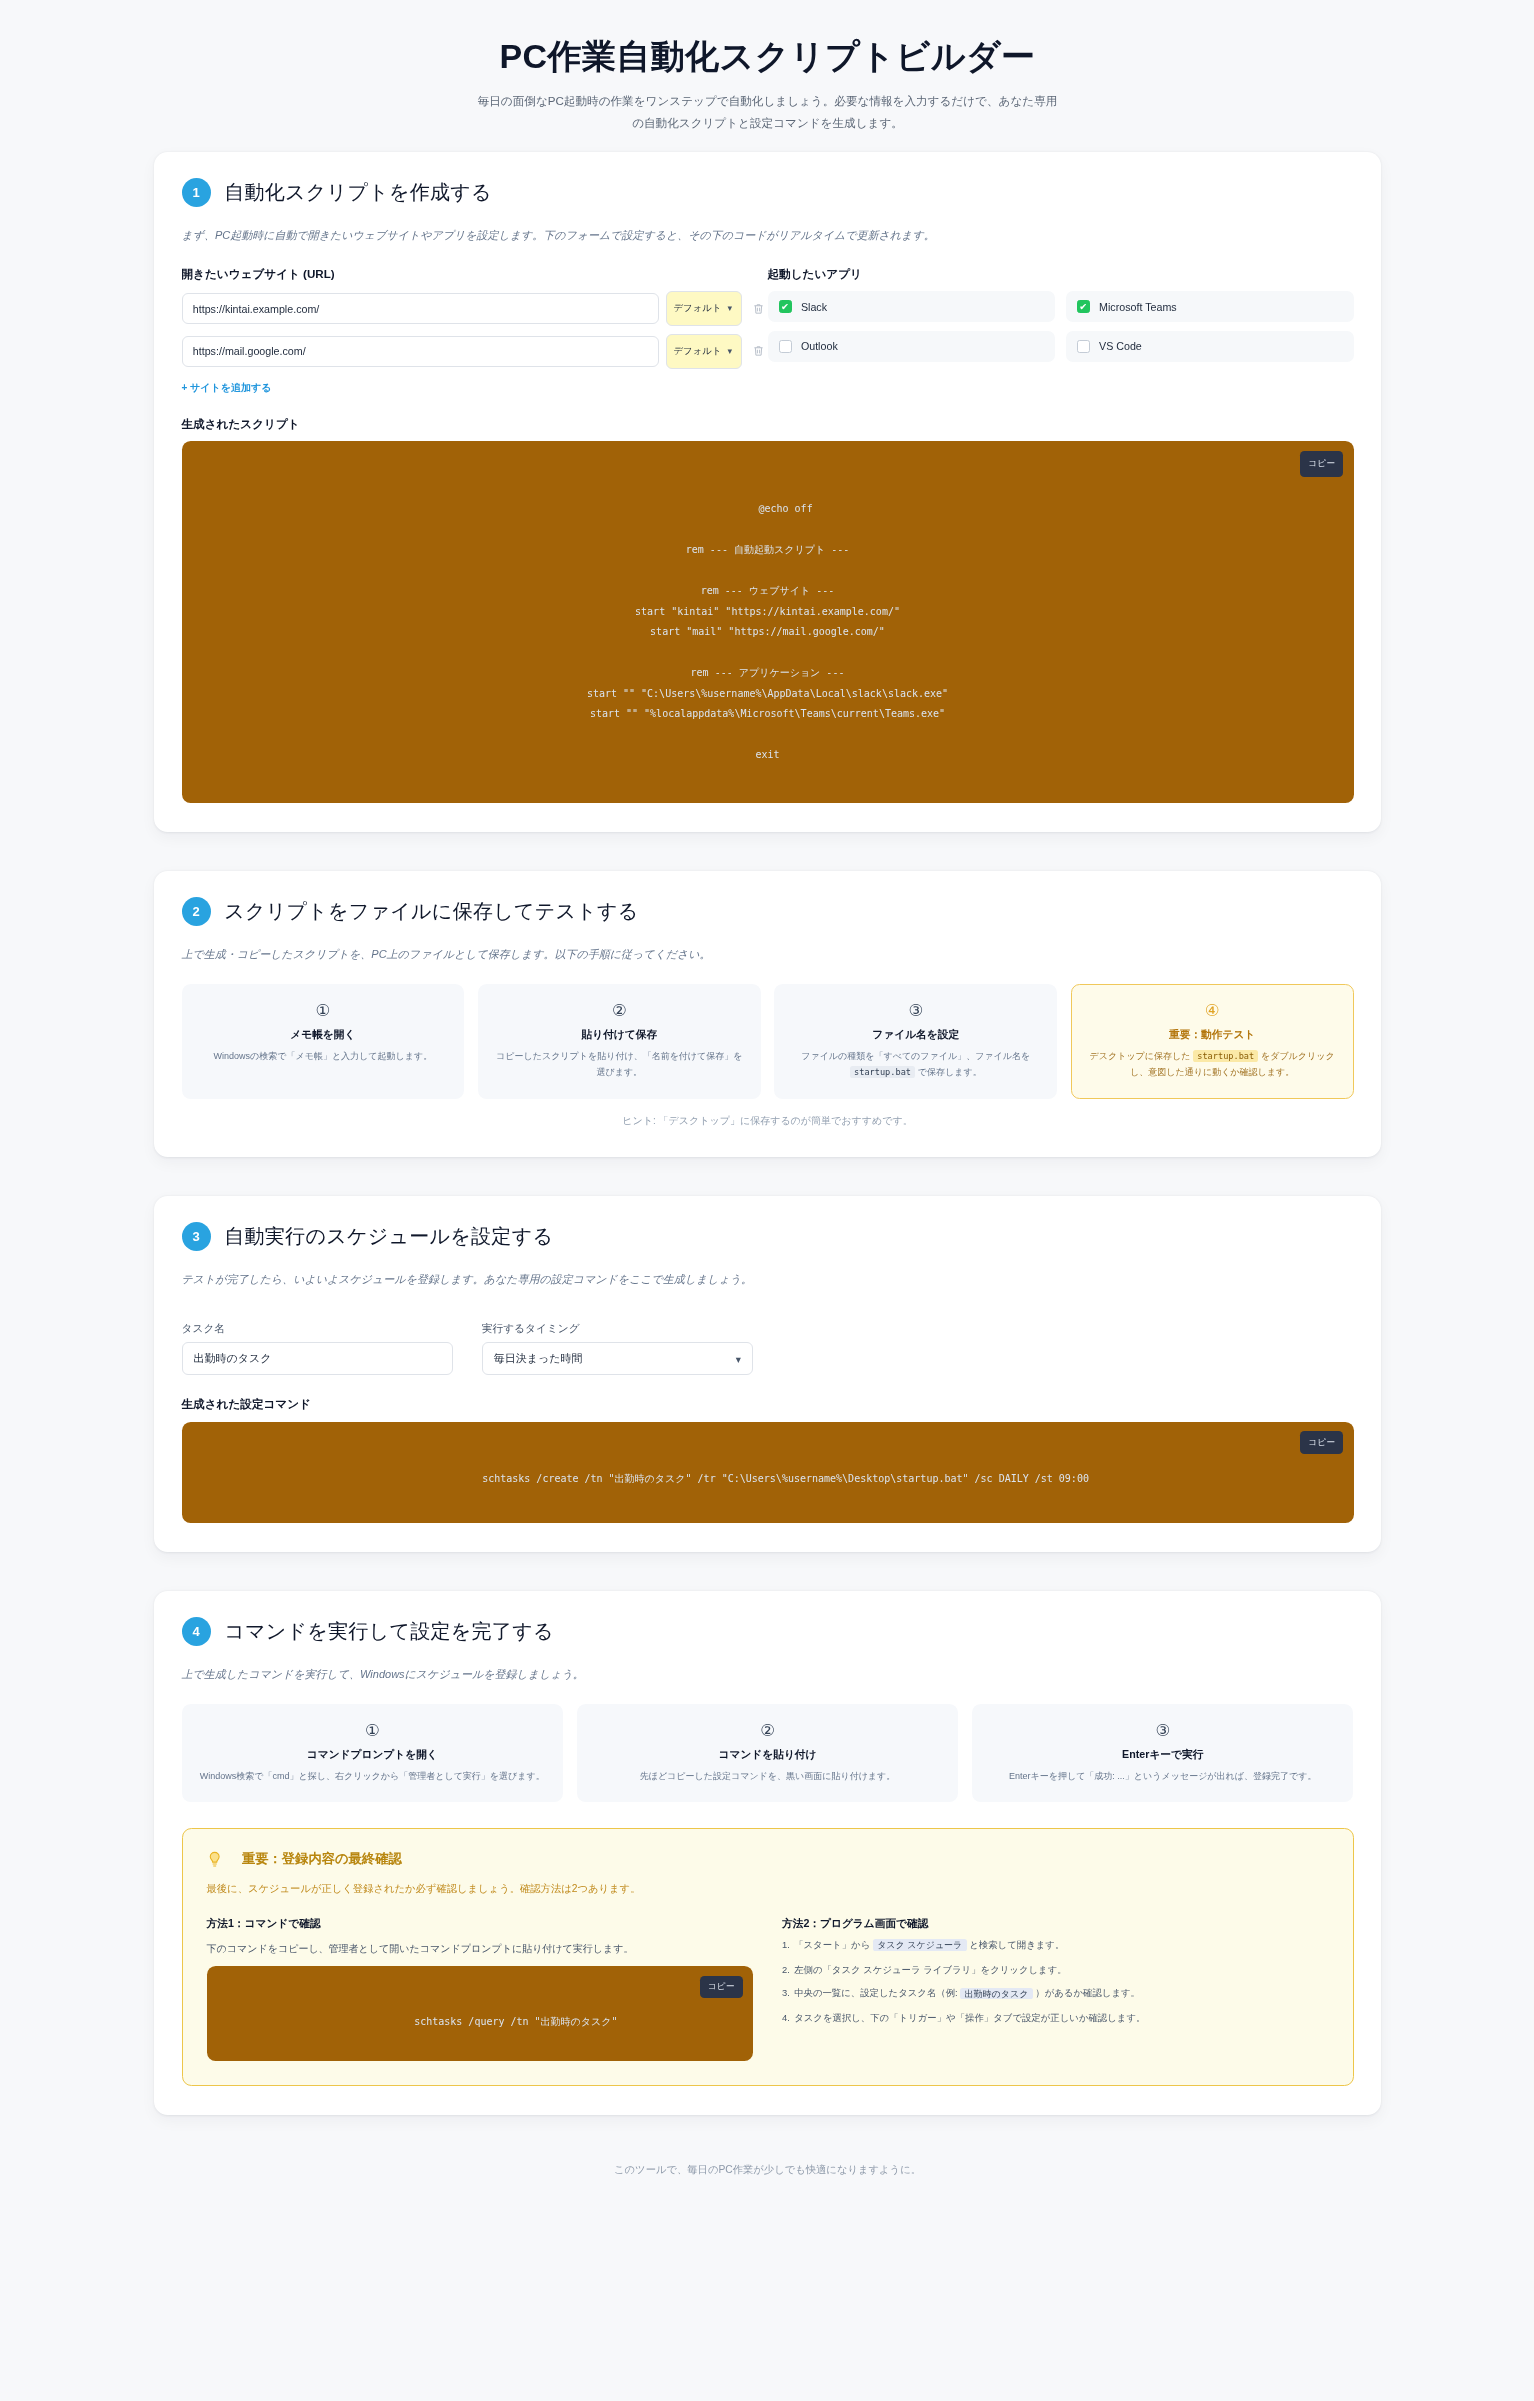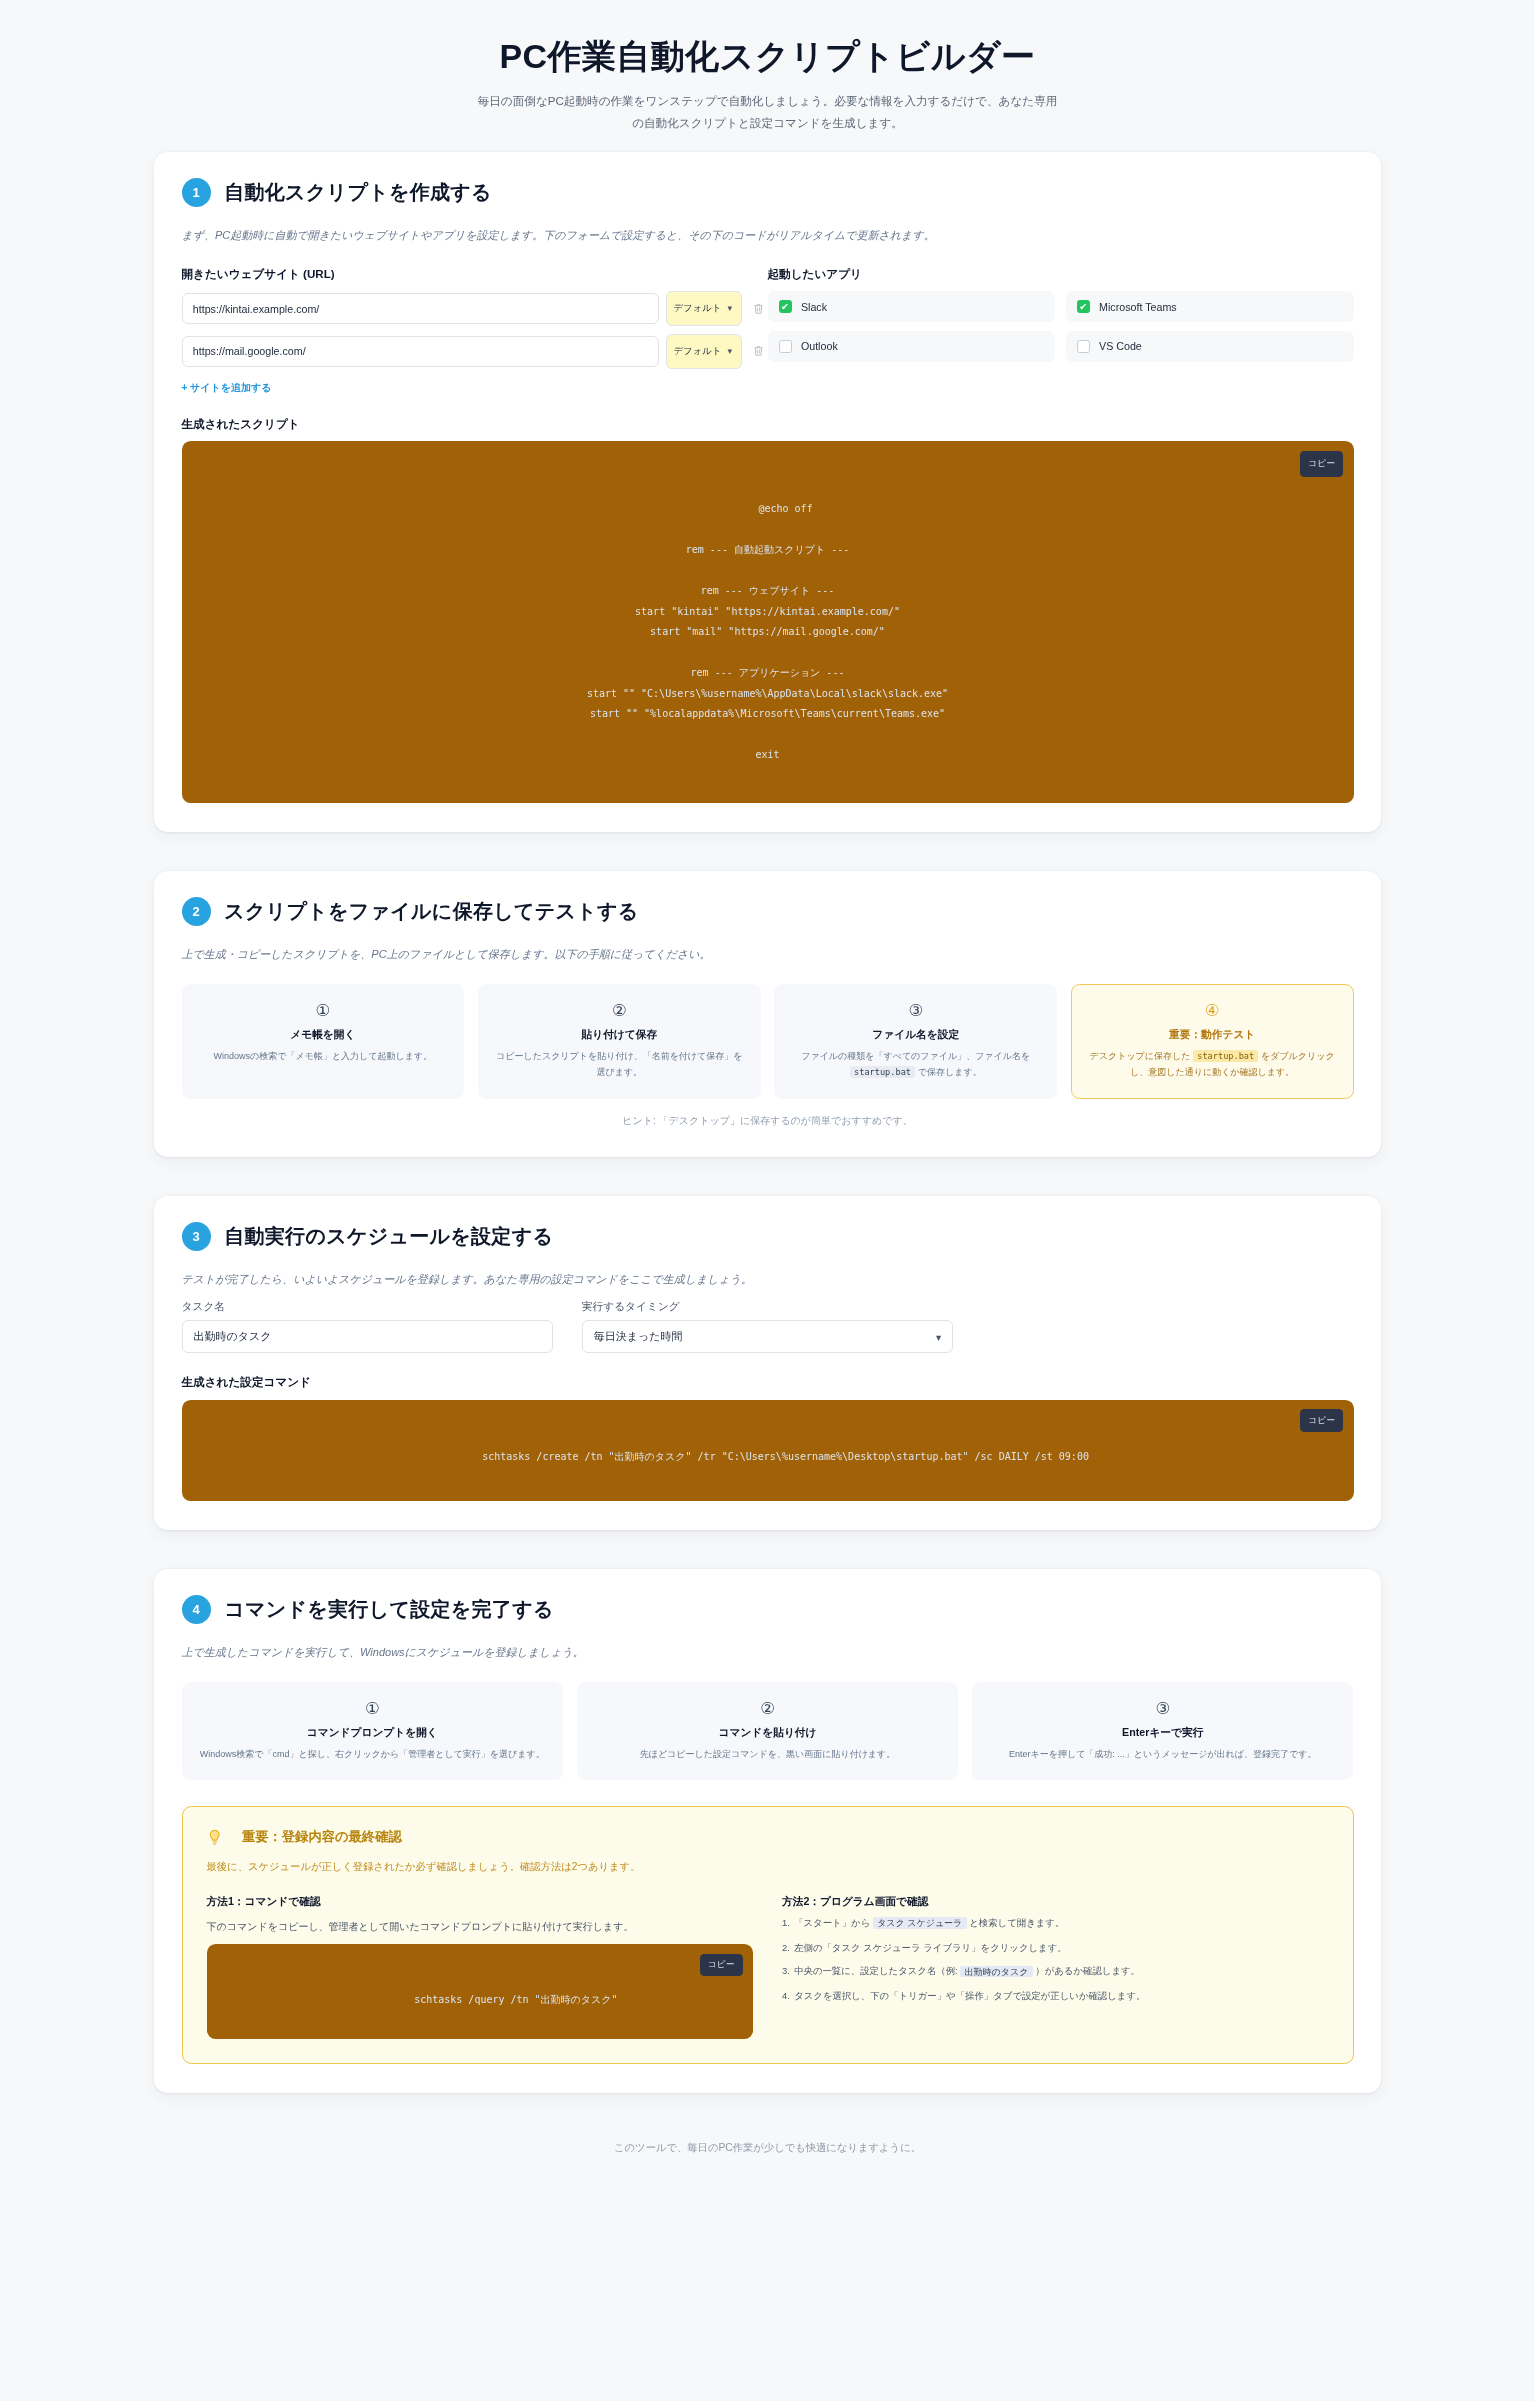--- a/index.html
+++ b/index.html
@@ -41,21 +41,21 @@
   .sec-head { display: flex; align-items: center; gap: 13.7px; }
   .sec-badge {
     width: 29px; height: 29px; flex: 0 0 29px;
     border-radius: 50%;
     background: #29a3e0;
     color: #ffffff;
     font-size: 13px;
     font-weight: bold;
     display: flex; align-items: center; justify-content: center;
   }
-  .sec-title { font-size: 20px; font-weight: bold; color: #0f172a; letter-spacing: 0.3px; }
+  .sec-title { font-size: 20px; font-weight: normal; color: #0f172a; letter-spacing: 0.3px; }
   .sec-desc {
     margin-top: 19px;
     font-size: 11px;
     color: #64748b;
     line-height: 1.7;
     font-style: italic;
   }
 
   
   .form-grid { display: flex; margin-top: 22px; }
@@ -198,23 +198,23 @@
   .hint {
     text-align: center;
     margin-top: 15.4px;
     font-size: 10px;
     color: #93a0b1;
   }
 
   
   .sched-grid {
     display: grid;
-    grid-template-columns: 1fr 1fr 1fr;
+    grid-template-columns: 1fr 1fr 1fr 1fr;
     gap: 13px 29px;
-    margin-top: 11px;
+    margin-top: 33px;
   }
   .big-input {
     width: 100%;
     height: 33px;
     border: 0.9px solid #dfe3e9;
     border-radius: 6px;
     background: #ffffff;
     padding: 0 11px;
     font-size: 11px;
     color: #1e293b;

